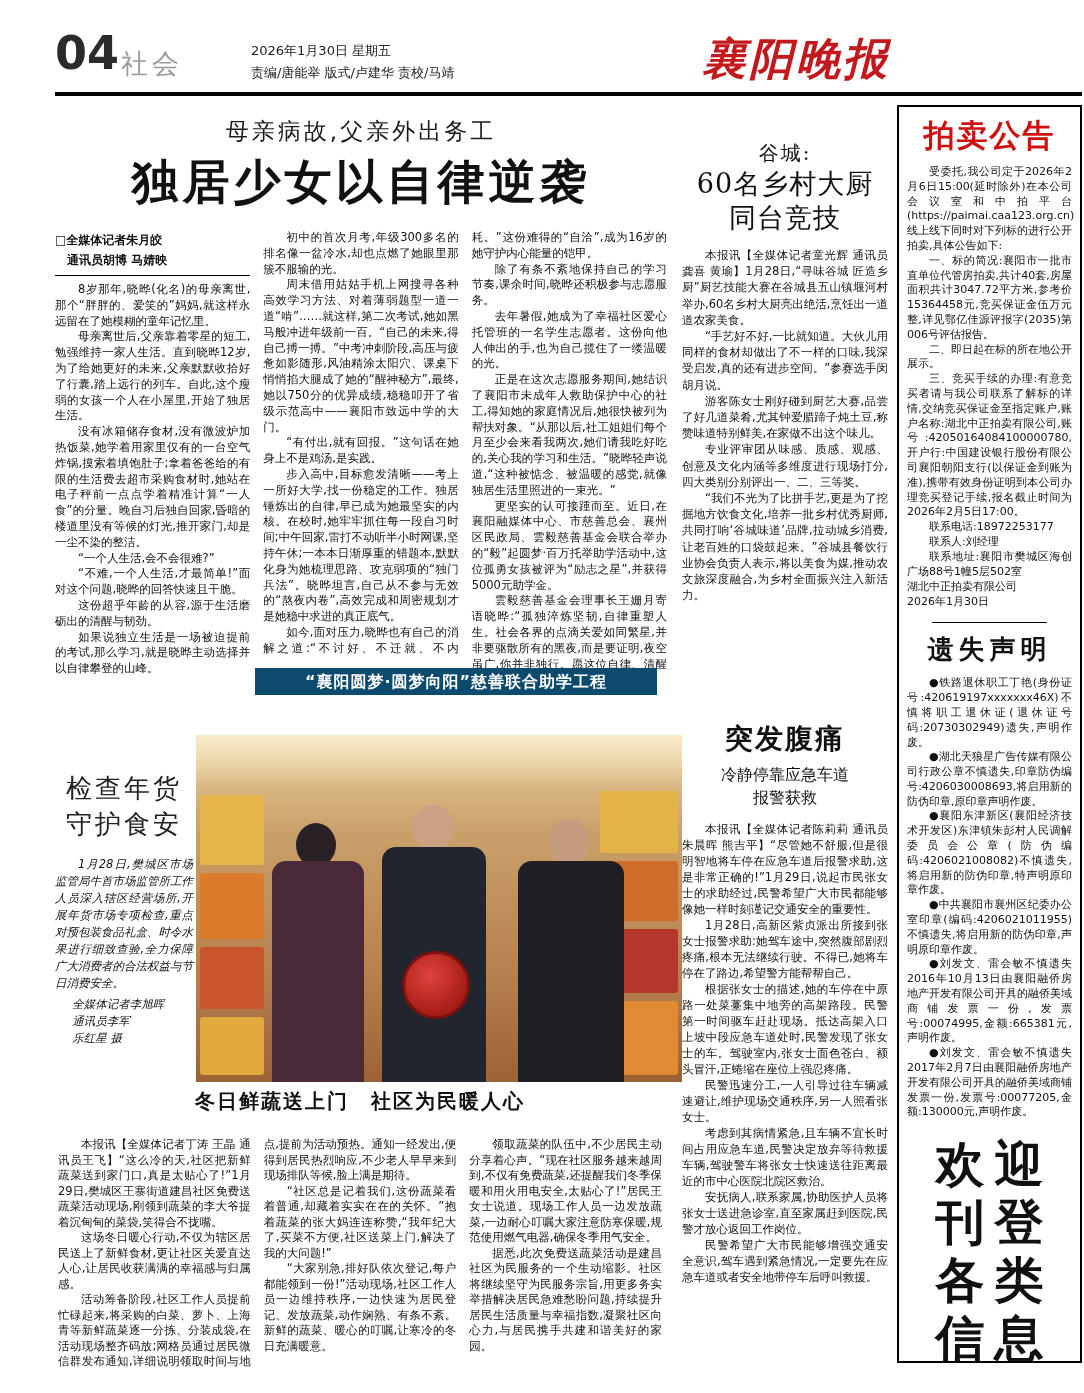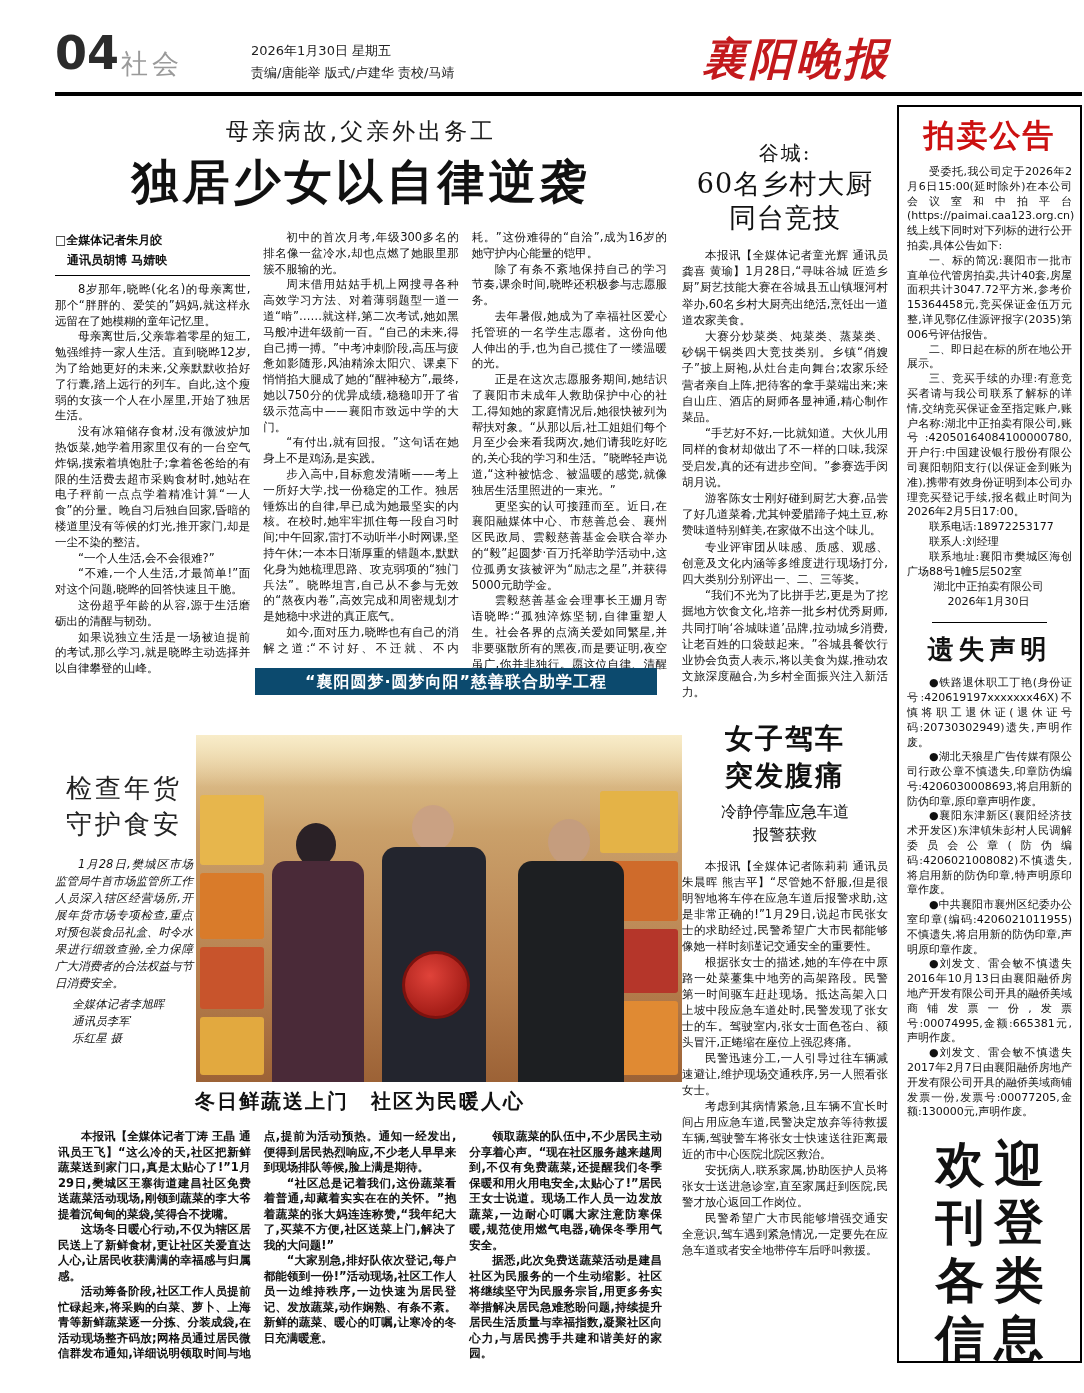--- a/index.html
+++ b/index.html
@@ -42,42 +42,42 @@
   .ph-light{position:absolute;left:0;top:0;width:100%;height:52px;
     background:linear-gradient(180deg,#f8ecc9,rgba(248,236,201,0));}
   .ph-shelf{position:absolute;border-radius:3px;}
   .ph-person{position:absolute;border-radius:14px 14px 0 0;}
   .ph-head{position:absolute;border-radius:50%;}
   .ph-gift{position:absolute;border-radius:50%;background:radial-gradient(circle at 40% 35%,#e0433a,#a61e18 70%);
     border:3px solid #7d120e;}
   
   .veg{position:absolute;left:58px;top:1088px;width:604px;}
   .veg-headline{text-align:center;font-size:20px;font-weight:bold;letter-spacing:2px;}
-  .veg-body{margin-top:14px;height:248px;column-count:3;column-gap:13px;
-    font-size:11.5px;line-height:15.5px;text-align:justify;overflow:hidden;font-weight:bold;}
+  .veg-body{margin-top:22px;height:248px;column-count:3;column-gap:13px;
+    font-size:11.5px;line-height:15.5px;text-align:justify;overflow:hidden;}
   .veg-body p{text-indent:2em;}
   
   .gucheng{position:absolute;left:682px;top:140px;width:206px;}
   .gc-kicker{text-align:center;font-size:20px;letter-spacing:2px;
     font-family:"DejaVu Serif","Liberation Serif",serif;}
   .gc-title{text-align:center;font-size:27px;line-height:34px;letter-spacing:1px;
     font-family:"DejaVu Serif","Liberation Serif",serif;}
   .gc-body{margin-top:12px;height:460px;font-size:11.5px;line-height:16.2px;text-align:justify;overflow:hidden;}
   .gc-body p{text-indent:2em;}
   .driver{position:absolute;left:682px;top:720px;width:206px;}
   .dr-title{text-align:center;font-size:28px;font-weight:600;line-height:37px;letter-spacing:2px;}
   .dr-sub{text-align:center;font-size:16px;line-height:23px;margin-top:6px;}
   .dr-body{margin-top:12px;height:550px;font-size:11.5px;line-height:16px;text-align:justify;overflow:hidden;}
   .dr-body p{text-indent:2em;}
   
   .sidebar{position:absolute;left:897px;top:105px;width:185px;height:1258px;
     border:2.5px solid #000;box-sizing:border-box;padding:4px 8px;overflow:hidden;}
   .auction-title{text-align:center;font-size:31px;font-weight:bold;letter-spacing:2px;margin:4px 0 8px;}
   .sb-text p{text-indent:2em;font-size:11px;line-height:14.8px;text-align:justify;}
-  .signature{text-align:center;font-size:11px;line-height:15px;padding-right:2px;}
+  .signature{text-align:left;font-size:11px;line-height:15px;padding-right:2px;}
   .sb-divider{width:115px;margin:13px auto 9px;border-top:1.5px solid #000;}
   .lost-title{text-align:center;font-size:26px;font-weight:bold;letter-spacing:5px;margin:4px 0 9px;}
   .ad-lines{margin-top:16px;text-align:center;}
   .ad-lines p{font-size:49px;font-weight:bold;line-height:58px;letter-spacing:10px;text-indent:10px;}
 </style>
 </head>
 <body>
 
 <div class="header">
   <div class="page-num">04</div>
@@ -154,39 +154,38 @@
 </div>
 
 <div class="gucheng">
   <div class="gc-kicker">谷城:</div>
   <div class="gc-title">
     <p>60名乡村大厨</p>
     <p>同台竞技</p>
   </div>
   <div class="gc-body">
       <p>本报讯【全媒体记者童光辉  通讯员龚喜  黄瑜】1月28日,“寻味谷城  匠造乡厨”厨艺技能大赛在谷城县五山镇堰河村举办,60名乡村大厨亮出绝活,烹饪出一道道农家美食。</p>
-      <p>大赛分炒菜类、炖菜类、蒸菜类、砂锅干锅类四大竞技类别。乡镇“俏嫂子”披上厨袍,从灶台走向舞台;农家乐经营者亲自上阵,把待客的拿手菜端出来;来自山庄、酒店的厨师各显神通,精心制作菜品。</p>
       <p>“手艺好不好,一比就知道。大伙儿用同样的食材却做出了不一样的口味,我深受启发,真的还有进步空间。”参赛选手闵胡月说。</p>
       <p>游客陈女士刚好碰到厨艺大赛,品尝了好几道菜肴,尤其钟爱腊蹄子炖土豆,称赞味道特别鲜美,在家做不出这个味儿。</p>
       <p>专业评审团从味感、质感、观感、创意及文化内涵等多维度进行现场打分,四大类别分别评出一、二、三等奖。</p>
       <p>“我们不光为了比拼手艺,更是为了挖掘地方饮食文化,培养一批乡村优秀厨师,共同打响‘谷城味道’品牌,拉动城乡消费,让老百姓的口袋鼓起来。”谷城县餐饮行业协会负责人表示,将以美食为媒,推动农文旅深度融合,为乡村全面振兴注入新活力。</p>
     </div>
 </div>
 
 <div class="driver">
   <div class="dr-title">
-    <p>女子驾车</p>
     <p>突发腹痛</p>
   </div>
   <div class="dr-sub">
     <p>冷静停靠应急车道</p>
     <p>报警获救</p>
   </div>
   <div class="dr-body">
       <p>本报讯【全媒体记者陈莉莉  通讯员朱晨晖  熊吉平】“尽管她不舒服,但是很明智地将车停在应急车道后报警求助,这是非常正确的!”1月29日,说起市民张女士的求助经过,民警希望广大市民都能够像她一样时刻谨记交通安全的重要性。</p>
+      <p>1月28日,高新区紫贞派出所接到张女士报警求助:她驾车途中,突然腹部剧烈疼痛,根本无法继续行驶。不得已,她将车停在了路边,希望警方能帮帮自己。</p>
       <p>根据张女士的描述,她的车停在中原路一处菜薹集中地旁的高架路段。民警第一时间驱车赶赴现场。抵达高架入口上坡中段应急车道处时,民警发现了张女士的车。驾驶室内,张女士面色苍白、额头冒汗,正蜷缩在座位上强忍疼痛。</p>
       <p>民警迅速分工,一人引导过往车辆减速避让,维护现场交通秩序,另一人照看张女士。</p>
       <p>考虑到其病情紧急,且车辆不宜长时间占用应急车道,民警决定放弃等待救援车辆,驾驶警车将张女士快速送往距离最近的市中心医院北院区救治。</p>
       <p>安抚病人,联系家属,协助医护人员将张女士送进急诊室,直至家属赶到医院,民警才放心返回工作岗位。</p>
       <p>民警希望广大市民能够增强交通安全意识,驾车遇到紧急情况,一定要先在应急车道或者安全地带停车后呼叫救援。</p>
     </div>
 </div>
 
 <div class="sidebar">
   <div class="auction-title" style="color: rgb(204, 17, 17);">拍卖公告</div>

